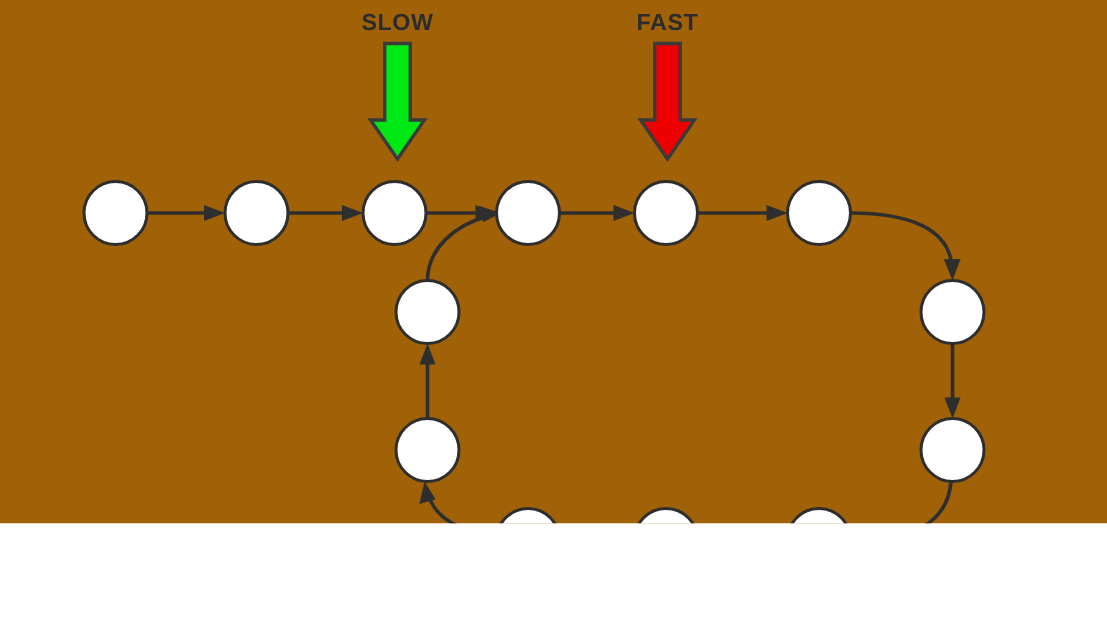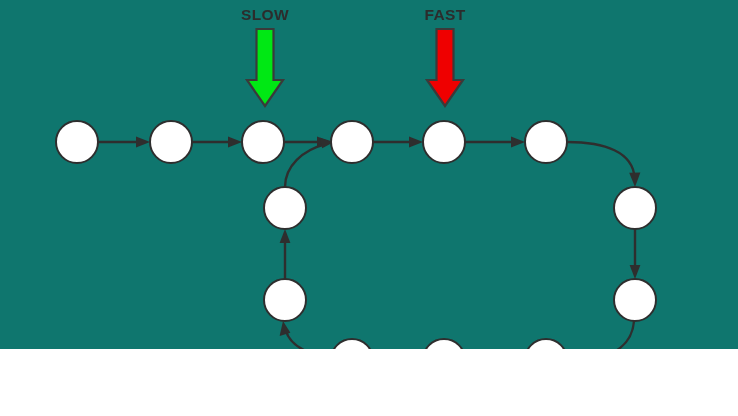--- a/index.html
+++ b/index.html
@@ -8,21 +8,21 @@
     padding: 0;
     background: #ffffff;
   }
   body {
     font-family: "Liberation Sans", sans-serif;
   }
   #canvas-wrap {
     position: relative;
     width: 738px;
     height: 349px;
-    background: #0f766e;
+    background: #a16207;
     overflow: hidden;
   }
   #diagram-svg {
     position: absolute;
     left: 0;
     top: 0;
     display: block;
   }
   .node-circle {
     fill: #ffffff;

